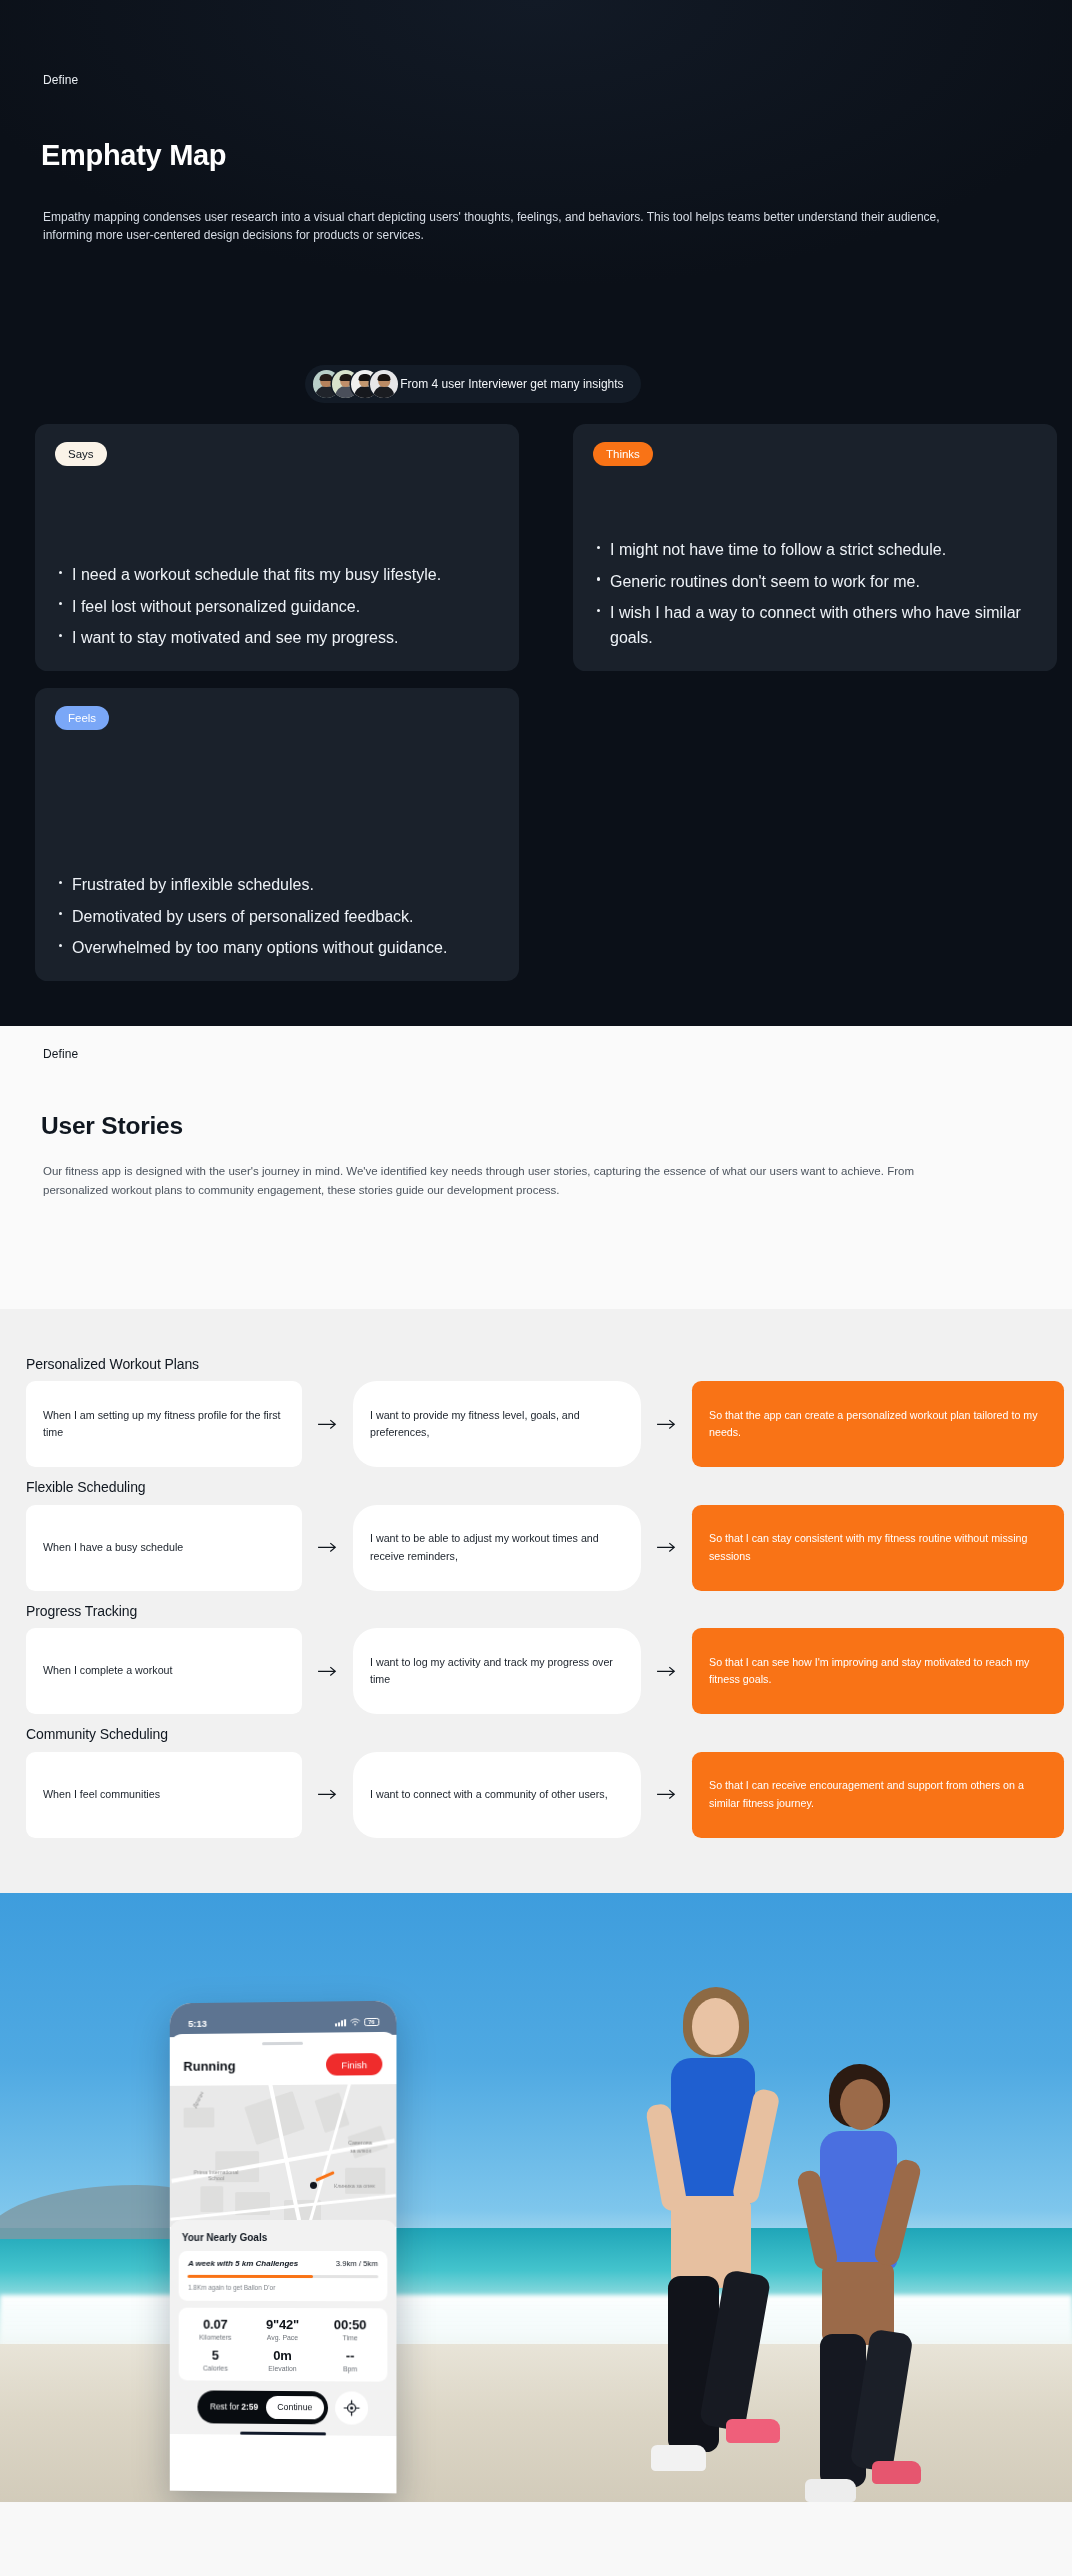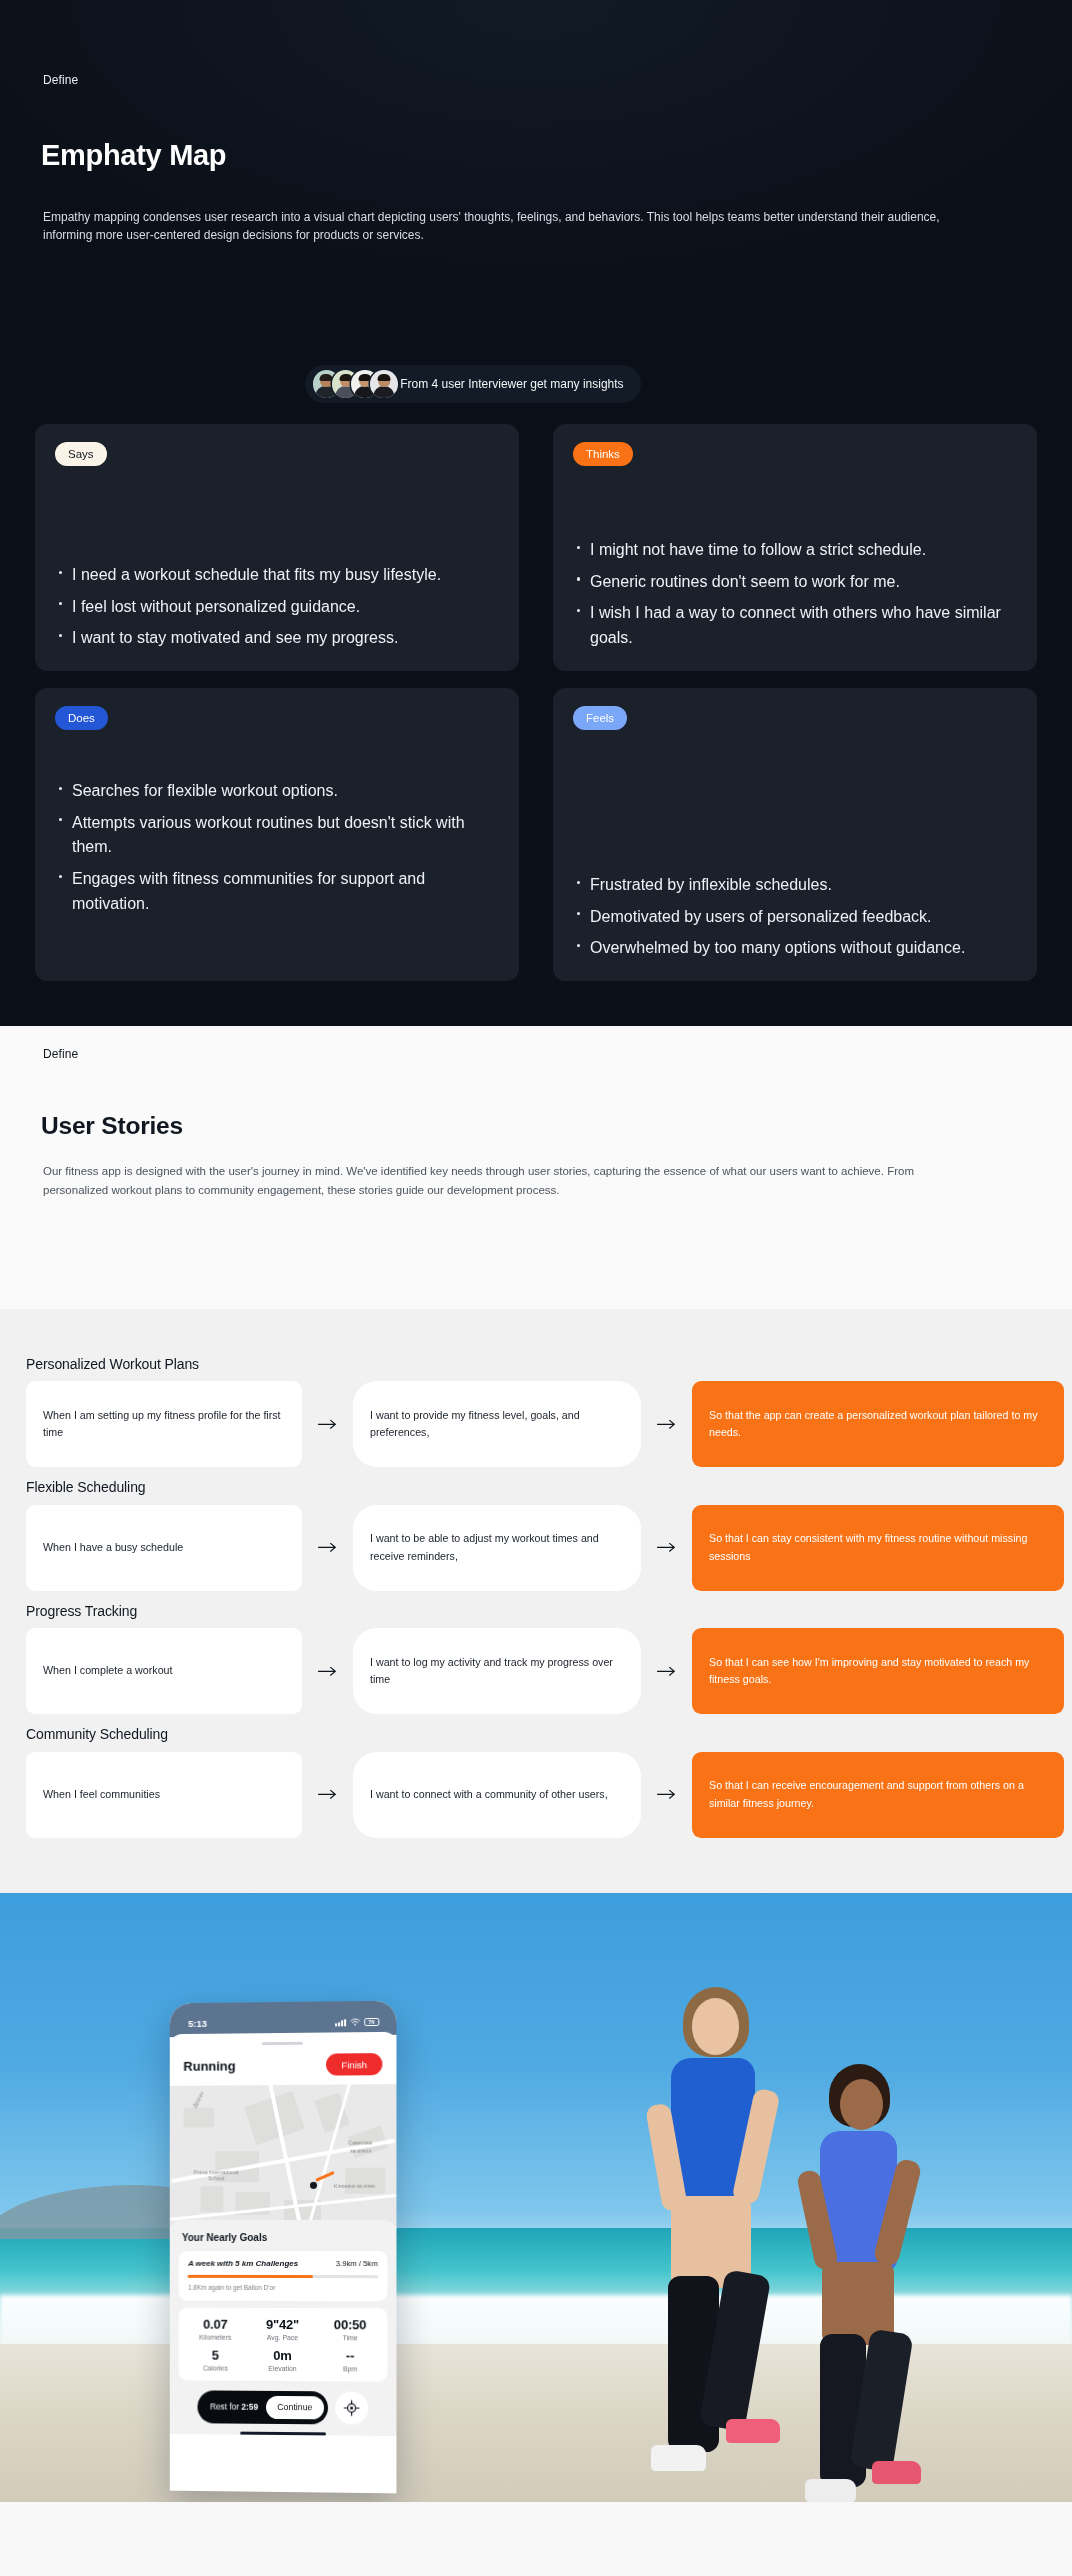--- a/index.html
+++ b/index.html
@@ -55,21 +55,21 @@
   }
   .avatar .body {
     position: absolute; left: 50%; bottom: 0; transform: translateX(-50%);
     width: 21.4px; height: 11.5px; border-radius: 10px 10px 0 0; background: #2c2c31;
   }
   .insight-text { font-size: 12px; color: #f2f5f8; }
 
   .emap-grid {
     position: absolute; left: 35px; top: 424px;
     width: 1002px;
-    display: grid; grid-template-columns: 484px 484px; gap: 17px 34px;
+    display: grid; grid-template-columns: 484px 484px; gap: 17px 54px;
   }
   .emap-card {
     background: #1a212b;
     border-radius: 12.3px;
     padding: 18.4px 20px 20px 20px;
     display: flex; flex-direction: column;
   }
   .emap-card.r1 { height: 247px; }
   .emap-card.r2 { height: 293px; }
   .chip {
@@ -306,28 +306,20 @@
 
     <div class="emap-card r1">
       <span class="chip thinks">Thinks</span>
       <ul class="emap-list">
         <li>I might not have time to follow a strict schedule.</li>
         <li>Generic routines don't seem to work for me.</li>
         <li>I wish I had a way to connect with others who have similar goals.</li>
       </ul>
     </div>
 
-    <div class="emap-card r2">
-      <span class="chip does">Does</span>
-      <ul class="emap-list mid">
-        <li>Searches for flexible workout options.</li>
-        <li>Attempts various workout routines but doesn't stick with them.</li>
-        <li>Engages with fitness communities for support and motivation.</li>
-      </ul>
-    </div>
 
     <div class="emap-card r2">
       <span class="chip feels">Feels</span>
       <ul class="emap-list">
         <li>Frustrated by inflexible schedules.</li>
         <li>Demotivated by users of personalized feedback.</li>
         <li>Overwhelmed by too many options without guidance.</li>
       </ul>
     </div>
 

